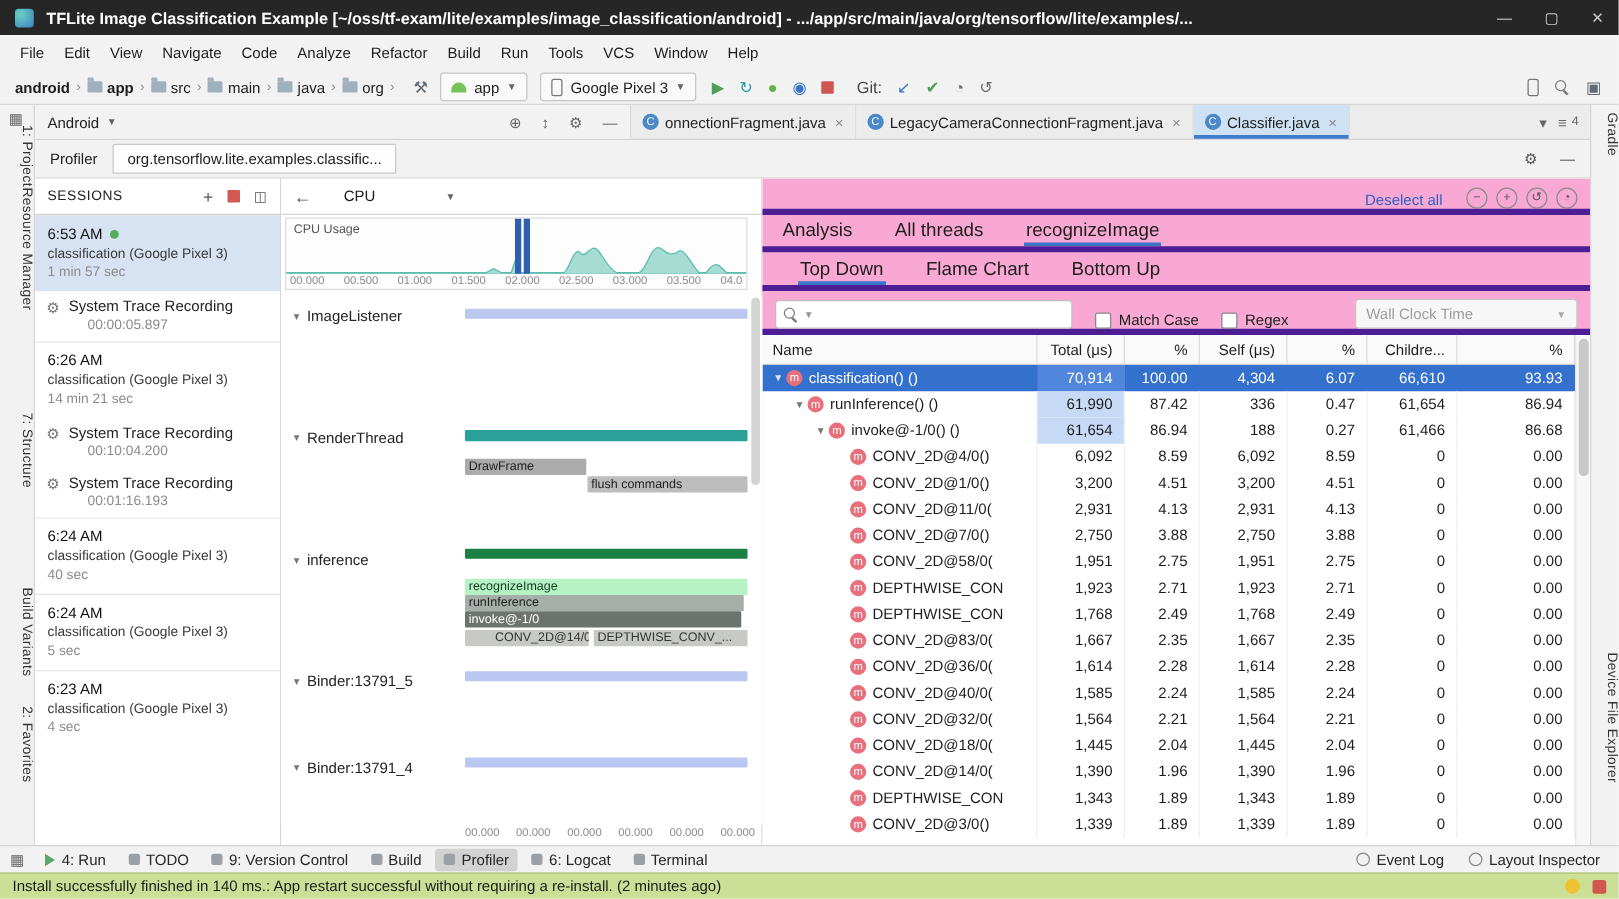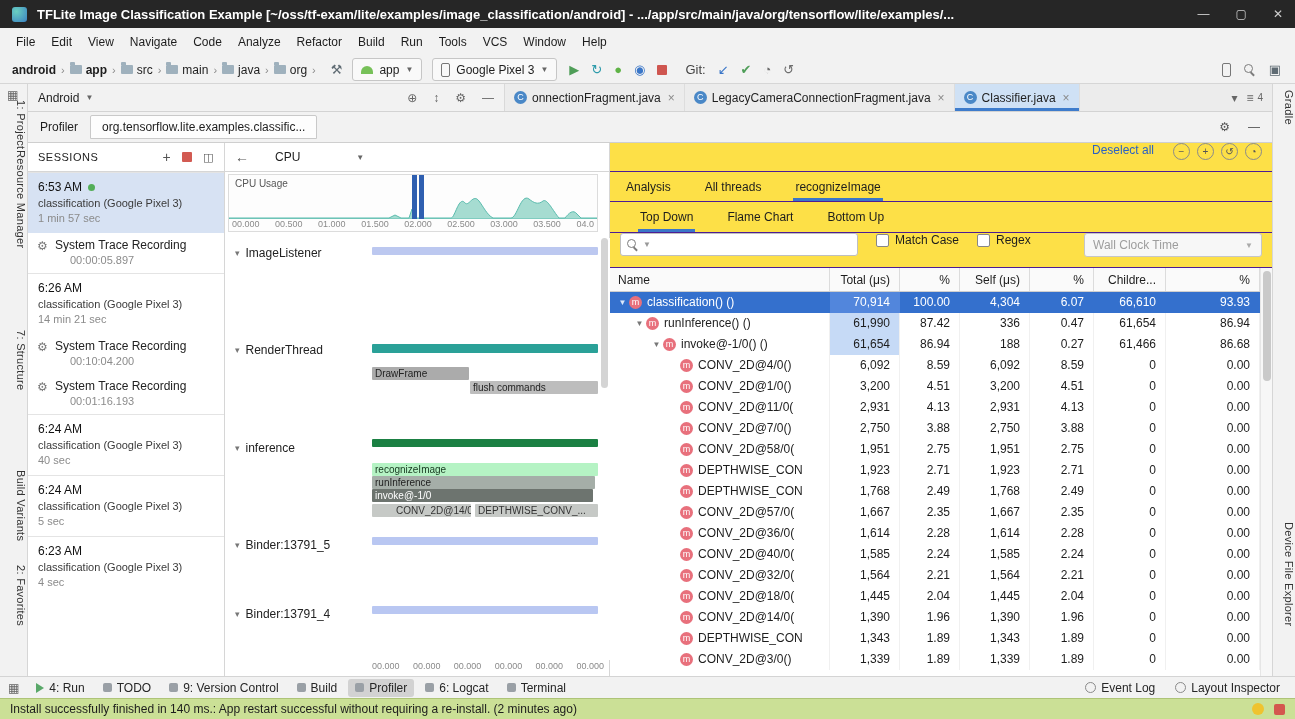--- a/index.html
+++ b/index.html
@@ -89,27 +89,27 @@
 .b-dg{background:#1b8043}
 .b-rec{background:#b5f3c4;color:#16381f}
 .b-run{background:#a5aea8}
 .b-inv{background:#6d746f;color:#fff}
 .b-g3{background:#c6c9c6;color:#333}
 #threads-scroll{position:absolute;left:376px;top:95px;width:7px;height:422px}
 #threads-scroll .thumb{width:7px;height:150px;background:#d4d4d4;border-radius:4px}
 #cpu-ticks{position:absolute;left:147px;top:518px;width:232px;display:flex;justify-content:space-between;font-size:9px;color:#8a8a8a}
 
 #analysis{position:absolute;left:582px;top:0;width:662px;height:533px;background:#fff}
-.band{border-bottom:1px solid #4c1d95;display:flex;align-items:flex-start;background:#fde047}
+.band{border-bottom:5px solid #4c1d95;display:flex;align-items:flex-end;background:#f9a8d4}
 #band1{height:29px;justify-content:flex-end;padding-right:10px;gap:7px}
 .deselect{color:#2a61c5;margin-right:12px;font-size:12px}
 .cbtn{width:17px;height:17px;border:1px solid #8a8a8a;border-radius:50%;color:#555;font-size:10px;line-height:15px;text-align:center;flex:none}
 #band2{height:30px;padding-left:14px}
 #band3{height:31px;padding-left:28px}
-.an-tab{height:100%;display:flex;align-items:center;padding:0 2px;margin-right:30px;color:#1d1d1d;font-size:12px}
+.an-tab{height:100%;display:flex;align-items:center;padding:0 2px;margin-right:30px;color:#1d1d1d;font-size:15px}
 .an-tab.active{box-shadow:inset 0 -3px 0 #3a76c8}
 #band4{height:35px;padding:0 10px;gap:10px}
 .search-box{width:238px;height:23px;border:1px solid #bfbfbf;border-radius:3px;background:#fff;display:flex;align-items:center;padding:0 6px;gap:4px}
 .search-box input{border:none;outline:none;flex:1;font-size:12px;font-family:inherit;background:transparent}
 .cb-wrap{display:flex;align-items:center;margin-left:8px}
 .cb{width:13px;height:13px;border:1px solid #878787;border-radius:2px;background:#fff;margin-right:6px;flex:none}
 .clock-select{margin-left:auto;width:178px;height:24px;border:1px solid #c6c6c6;border-radius:3px;background:#f7f7f7;color:#9d9d9d;display:flex;align-items:center;padding:0 8px}
 .clock-select .dd{margin-left:auto;color:#aaa}
 
 .tgrid{display:grid;grid-template-columns:220px 70px 60px 70px 64px 72px 1fr}
@@ -607,21 +607,21 @@
           <span class="cell cell-num ">2.49</span>
           <span class="cell cell-num ">1,768</span>
           <span class="cell cell-num ">2.49</span>
           <span class="cell cell-num ">0</span>
           <span class="cell cell-num ">0.00</span>
         </div>
         <div class="trow tgrid">
           <span class="cell cell-name" style="padding-left: 57px;">
             <span class="expander"></span>
             <span class="m-icon">m</span>
-            <span>CONV_2D@57/0(</span>
+            <span>CONV_2D@83/0(</span>
           </span>
           <span class="cell cell-num ">1,667</span>
           <span class="cell cell-num ">2.35</span>
           <span class="cell cell-num ">1,667</span>
           <span class="cell cell-num ">2.35</span>
           <span class="cell cell-num ">0</span>
           <span class="cell cell-num ">0.00</span>
         </div>
         <div class="trow tgrid">
           <span class="cell cell-name" style="padding-left: 57px;">

